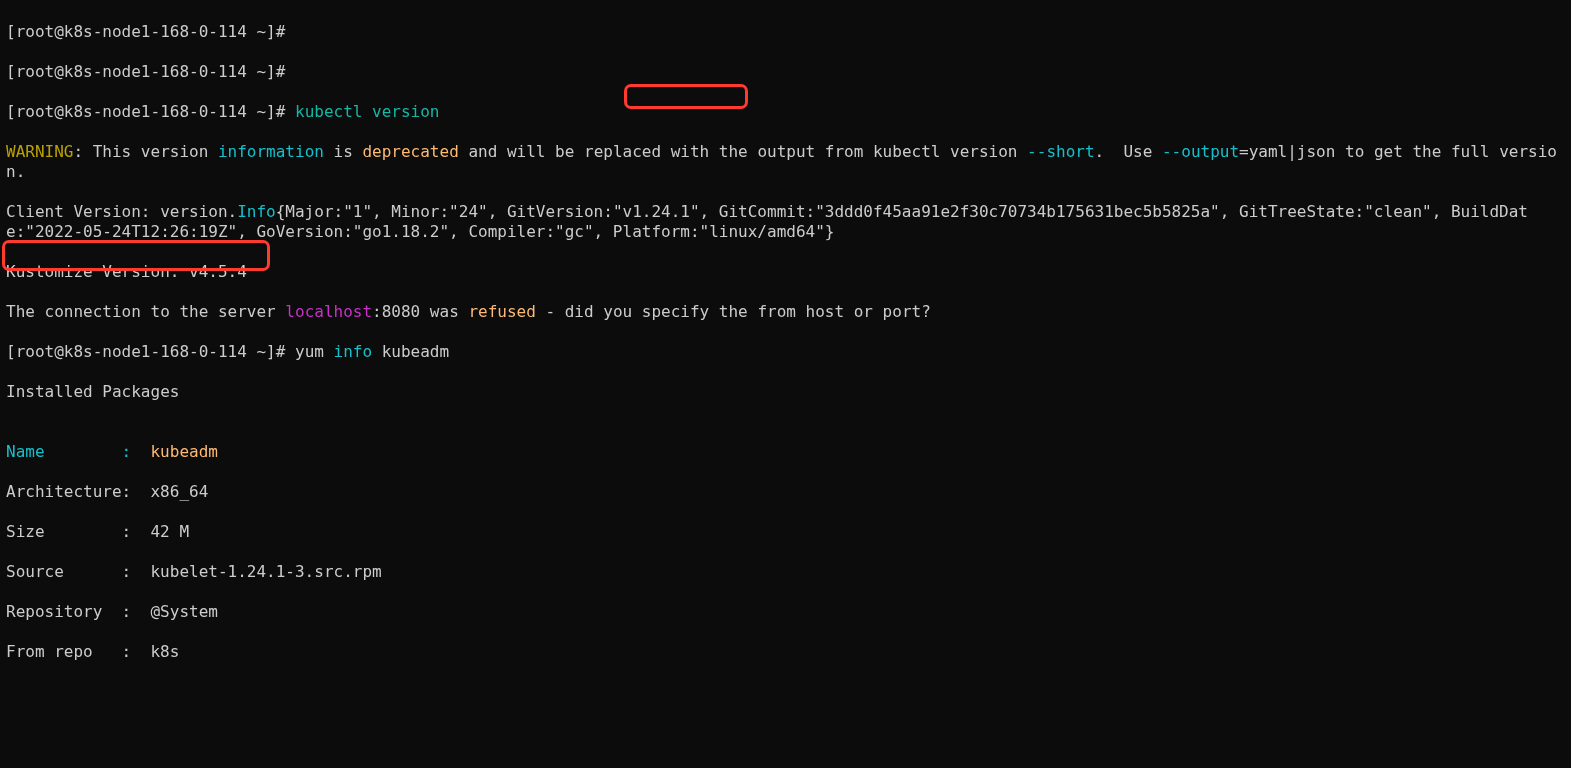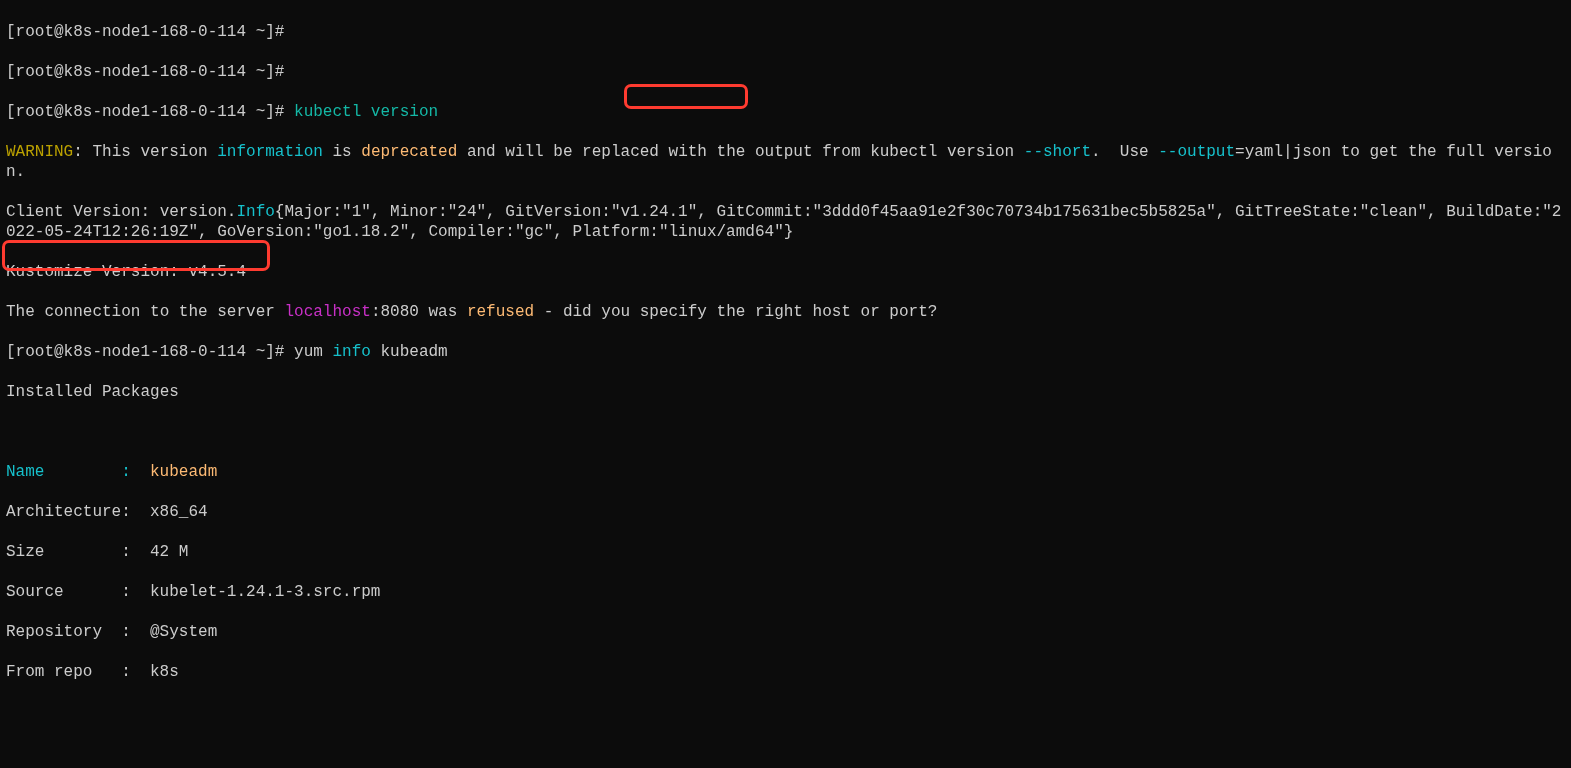--- a/index.html
+++ b/index.html
@@ -11,24 +11,24 @@
     font-size: 16px;
     line-height: 20px;
     width: 1571px;
     min-height: 768px;
   }
   .terminal {
     padding: 2px 6px 2px 6px;
     white-space: pre-wrap;
     word-break: break-all;
   }
-  .line { white-space: pre-wrap; font-family: Liberation Mono, monospace; }
+  .line { white-space: pre-wrap; }
   .cmd { color: #14b8a6; }
   .warning { color: #bba100; }
-  .cyan { color: #16c0cb; margin-top: 20px; }
+  .cyan { color: #16c0cb; }
   .yellow { color: #fdba74; }
   .magenta { color: #c930c7; }
   .kv-key { display:inline-block; width: 12ch; }
   .colon-cell { display:inline-block; width: 3ch; }
   .hlbox {
     position: absolute;
     border: 3px solid #ff3b30;
     border-radius: 7px;
     pointer-events: none;
     box-sizing: border-box;
@@ -39,21 +39,21 @@
 </head>
 <body>
 
 <div class="terminal">
 <div class="line"><span>[root@k8s-node1-168-0-114 ~]#</span><span></span></div>
 <div class="line"><span>[root@k8s-node1-168-0-114 ~]#</span></div>
 <div class="line"><span>[root@k8s-node1-168-0-114 ~]#</span><span class="cmd"> kubectl version</span></div>
 <div class="line"><span class="warning">WARNING</span><span>: This version </span><span class="cyan">information</span><span> is </span><span class="yellow">deprecated</span><span> and will be replaced with the output from kubectl version </span><span class="cyan">--short</span><span>.  Use </span><span class="cyan">--output</span><span>=yaml|json to get the full version.</span></div>
 <div class="line"><span>Client Version: version.</span><span class="cyan">Info</span><span>{Major:"1", Minor:"24", GitVersion:</span><span>"v1.24.1",</span><span> GitCommit:"3ddd0f45aa91e2f30c70734b175631bec5b5825a", GitTreeState:"clean", BuildDate:"2022-05-24T12:26:19Z", GoVersion:"go1.18.2", Compiler:"gc", Platform:"linux/amd64"}</span></div>
 <div class="line">Kustomize Version: v4.5.4</div>
-<div class="line"><span>The connection to the server </span><span class="magenta">localhost</span><span>:8080 was </span><span class="yellow">refused</span><span> - did you specify the right host or port?</span></div>
+<div class="line"><span>The connection to the server </span><span class="magenta">localhost</span><span>:8080 was </span><span class="yellow">refused</span><span> - did you specify the from host or port?</span></div>
 <div class="line"><span>[root@k8s-node1-168-0-114 ~]#</span><span> yum </span><span class="cyan">info</span><span> kubeadm</span></div>
 <div class="line">Installed Packages</div>
 
 <div class="line"><span class="cyan kv-key">Name</span><span class="cyan colon-cell">: </span><span class="yellow">kubeadm</span></div>
 <div class="line"><span class="kv-key">Architecture</span><span class="colon-cell">: </span><span>x86_64</span></div>
 <div class="line"><span class="kv-key">Size</span><span class="colon-cell">: </span><span>42 M</span></div>
 <div class="line"><span class="kv-key">Source</span><span class="colon-cell">: </span><span>kubelet-1.24.1-3.src.rpm</span></div>
 <div class="line"><span class="kv-key">Repository</span><span class="colon-cell">: </span><span>@System</span></div>
 <div class="line"><span class="kv-key">From repo</span><span class="colon-cell">: </span><span>k8s</span></div>
 

